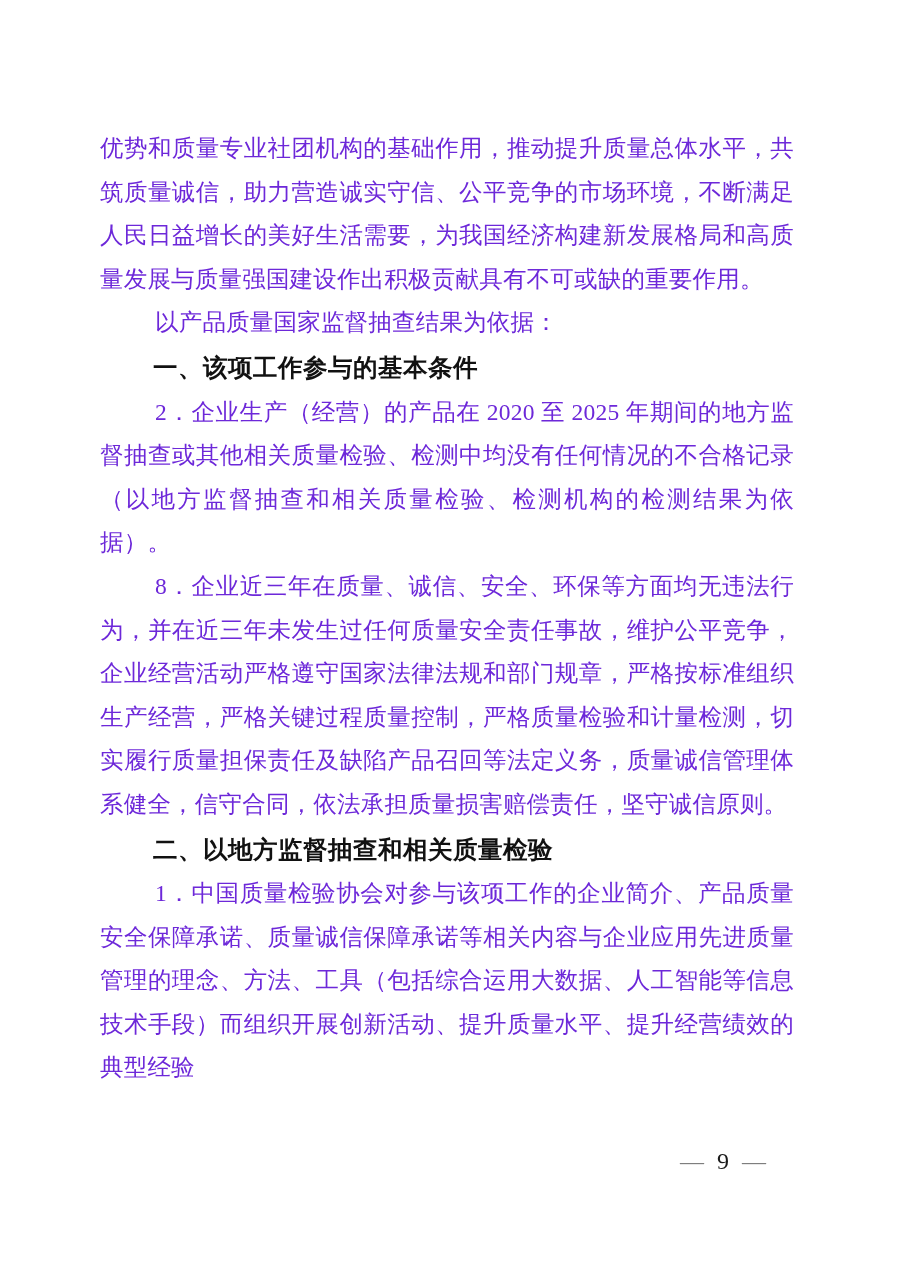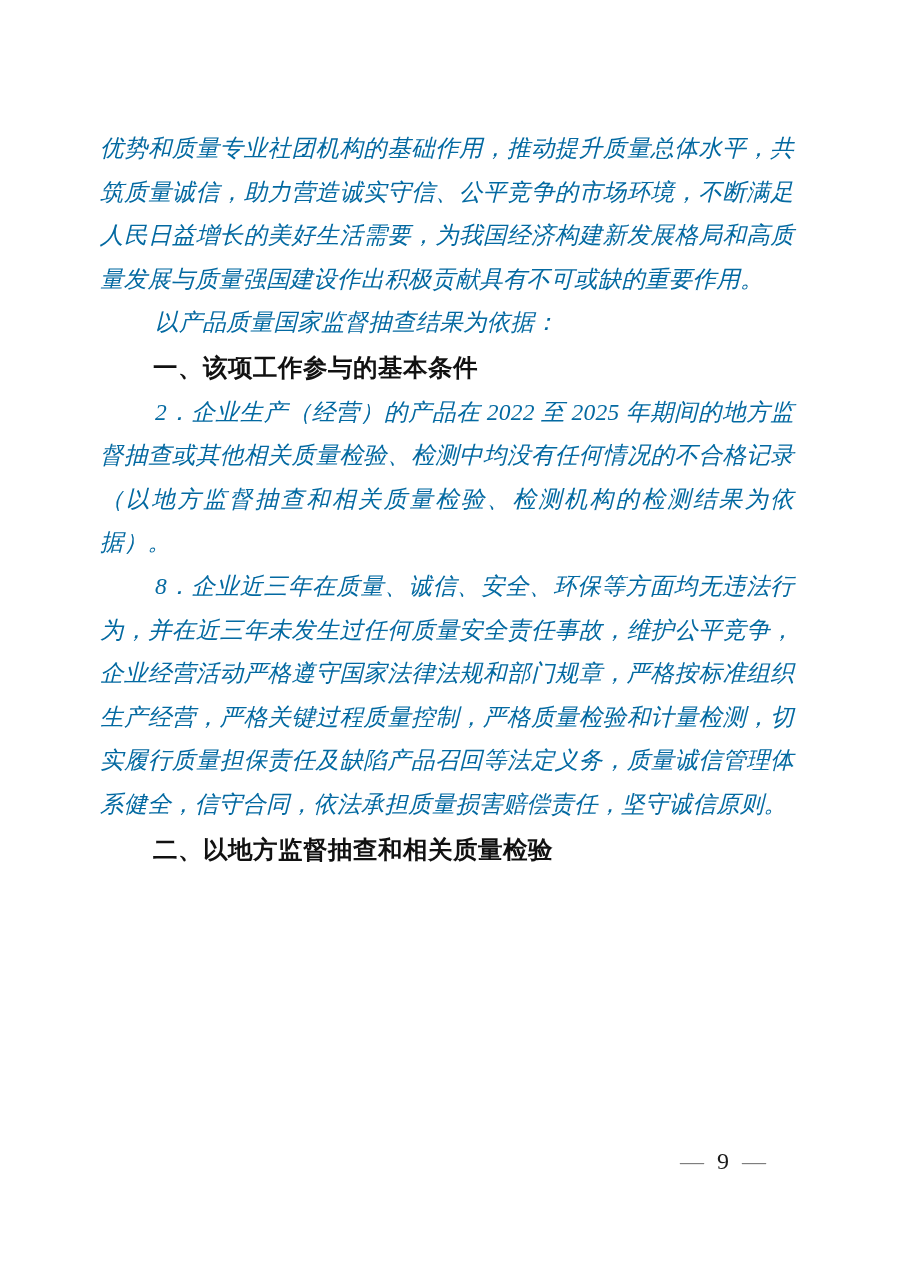--- a/index.html
+++ b/index.html
@@ -22,23 +22,22 @@
     top: 127px;
     width: 694px;
   }
   .para {
     margin: 0;
     font-size: 23.5px;
     line-height: 43.6px;
     text-align: justify;
     text-justify: inter-ideograph;
     letter-spacing: 0.2px;
-    color: #0369a1;
+    color: #6d28d9;
     word-break: break-all;
-    font-style: italic;
   }
   .para.indent {
     text-indent: 55px;
   }
   .heading {
     margin: 1px;
     font-family: "Liberation Sans", sans-serif;
     font-weight: 700;
     font-size: 24.5px;
     line-height: 43.6px;
@@ -66,23 +65,24 @@
   }
 </style>
 </head>
 <body>
 
 <div class="page">
   <main class="content">
     <p class="para">优势和质量专业社团机构的基础作用，推动提升质量总体水平，共筑质量诚信，助力营造诚实守信、公平竞争的市场环境，不断满足人民日益增长的美好生活需要，为我国经济构建新发展格局和高质量发展与质量强国建设作出积极贡献具有不可或缺的重要作用。</p>
     <p class="para indent">以产品质量国家监督抽查结果为依据：</p>
     <h2 class="heading">一、该项工作参与的基本条件</h2>
-    <p class="para indent">2．企业生产（经营）的产品在 2022 至 2025 年期间的地方监督抽查或其他相关质量检验、检测中均没有任何情况的不合格记录（以地方监督抽查和相关质量检验、检测机构的检测结果为依据）。</p>
+    <p class="para indent">2．企业生产（经营）的产品在 2020 至 2025 年期间的地方监督抽查或其他相关质量检验、检测中均没有任何情况的不合格记录（以地方监督抽查和相关质量检验、检测机构的检测结果为依据）。</p>
     <p class="para indent">8．企业近三年在质量、诚信、安全、环保等方面均无违法行为，并在近三年未发生过任何质量安全责任事故，维护公平竞争，企业经营活动严格遵守国家法律法规和部门规章，严格按标准组织生产经营，严格关键过程质量控制，严格质量检验和计量检测，切实履行质量担保责任及缺陷产品召回等法定义务，质量诚信管理体系健全，信守合同，依法承担质量损害赔偿责任，坚守诚信原则。</p>
     <h2 class="heading">二、以地方监督抽查和相关质量检验</h2>
+    <p class="para indent">1．中国质量检验协会对参与该项工作的企业简介、产品质量安全保障承诺、质量诚信保障承诺等相关内容与企业应用先进质量管理的理念、方法、工具（包括综合运用大数据、人工智能等信息技术手段）而组织开展创新活动、提升质量水平、提升经营绩效的典型经验</p>
   </main>
 
   <footer class="page-footer">
     <span class="footer-dash">—</span>
     <span class="footer-num">9</span>
     <span class="footer-dash">—</span>
   </footer>
 </div>
 
 </body></html>

